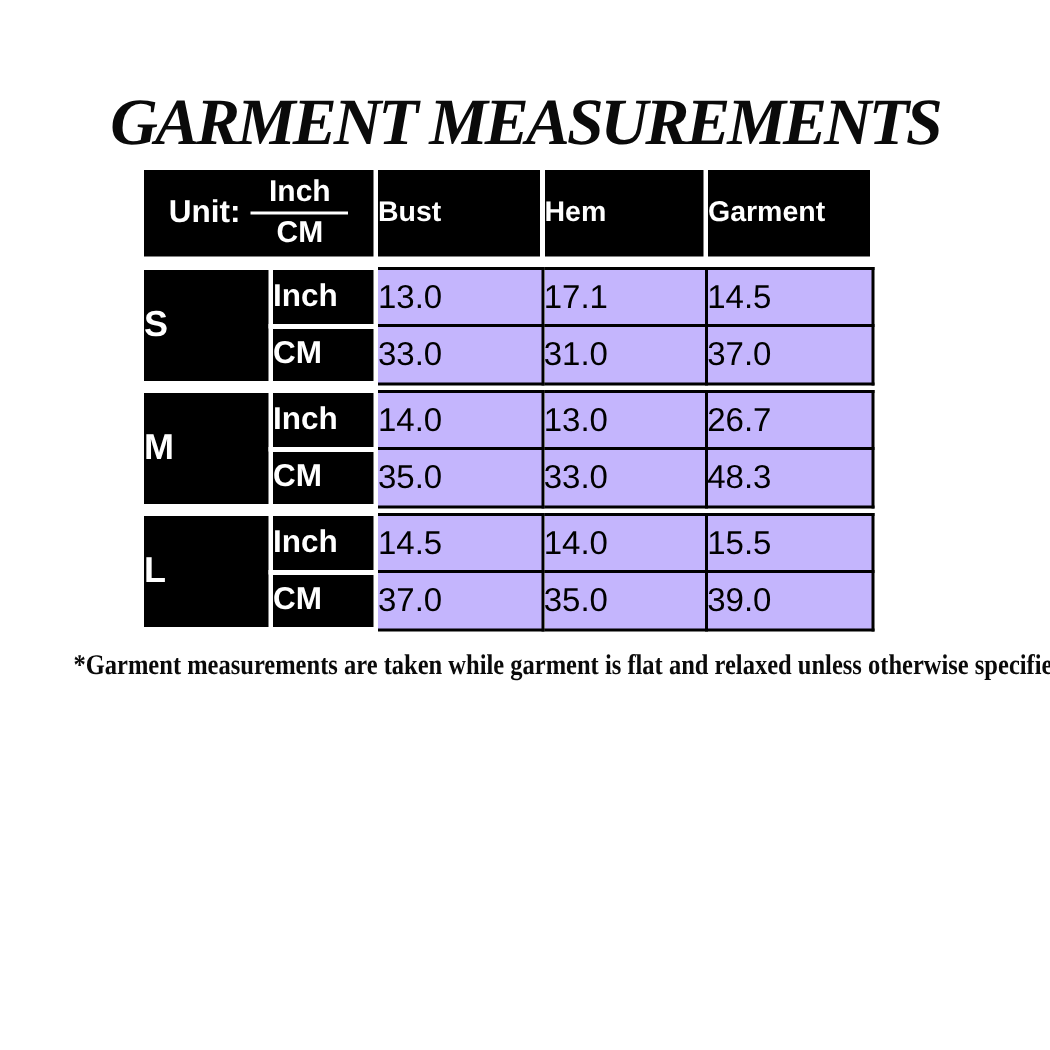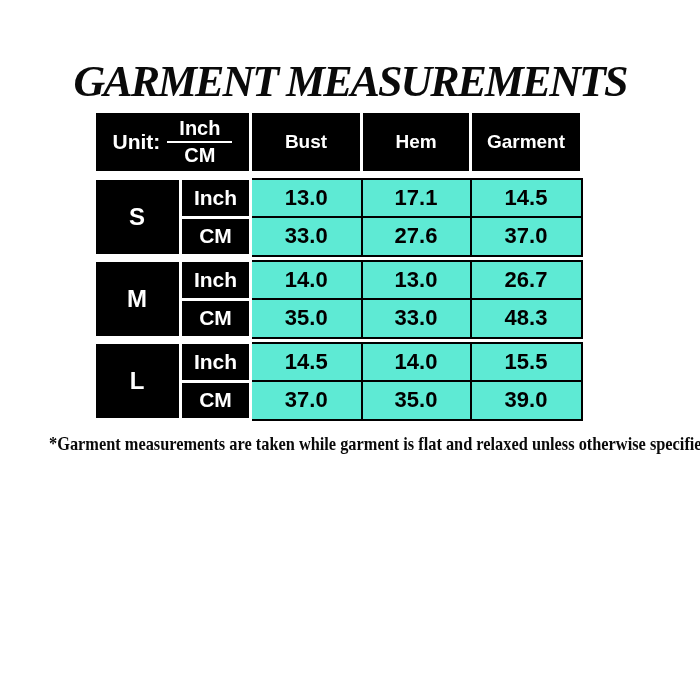--- a/index.html
+++ b/index.html
@@ -31,36 +31,36 @@
     margin-left: 93px;
     margin-top: 4px;
   }
   table.sc {
     border-collapse: collapse;
     table-layout: fixed;
     width: 487px;
   }
   table.sc td {
     padding: 0;
-    text-align: center;
+    text-align: left;
     vertical-align: middle;
     overflow: hidden;
   }
   
   td.blk {
     background: #000000;
     color: #ffffff;
     border: 3px solid #ffffff;
     font-weight: bold;
   }
   td.data {
-    background: #5eead4;
+    background: #c4b5fd;
     color: #000000;
     border: 2px solid #000000;
-    font-weight: bold;
+    font-weight: normal;
     font-size: 22px;
   }
   table.hdr { height: 64px; }
   table.grp { height: 80px; margin-top: 3px; }
   table.grp + table.grp { margin-top: 2px; }
   td.col-head { font-size: 19px; }
   td.size-cell { font-size: 24px; letter-spacing: 1px; }
   td.unit-cell { font-size: 21px; }
   .unit-wrap {
     display: flex;
@@ -139,21 +139,21 @@
         <tr>
       <td class="blk size-cell" rowspan="2">S</td>
       <td class="blk unit-cell">Inch</td>
       <td class="data">13.0</td>
       <td class="data">17.1</td>
       <td class="data">14.5</td>
     </tr>
     <tr>
       <td class="blk unit-cell">CM</td>
       <td class="data">33.0</td>
-      <td class="data">27.6</td>
+      <td class="data">31.0</td>
       <td class="data">37.0</td>
     </tr>
   </tbody>
     </table>
 
   <table class="sc grp">
     <colgroup>
         <col style="width:86px">
         <col style="width:70px">
         <col style="width:111px">

